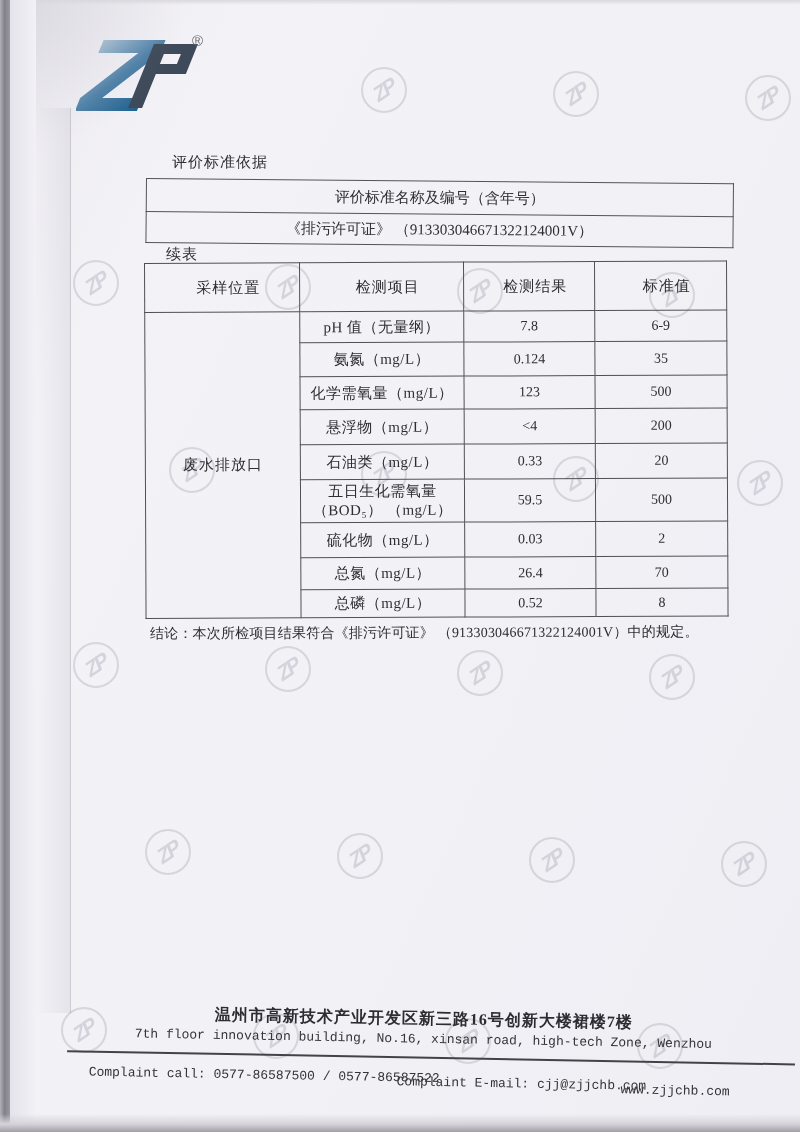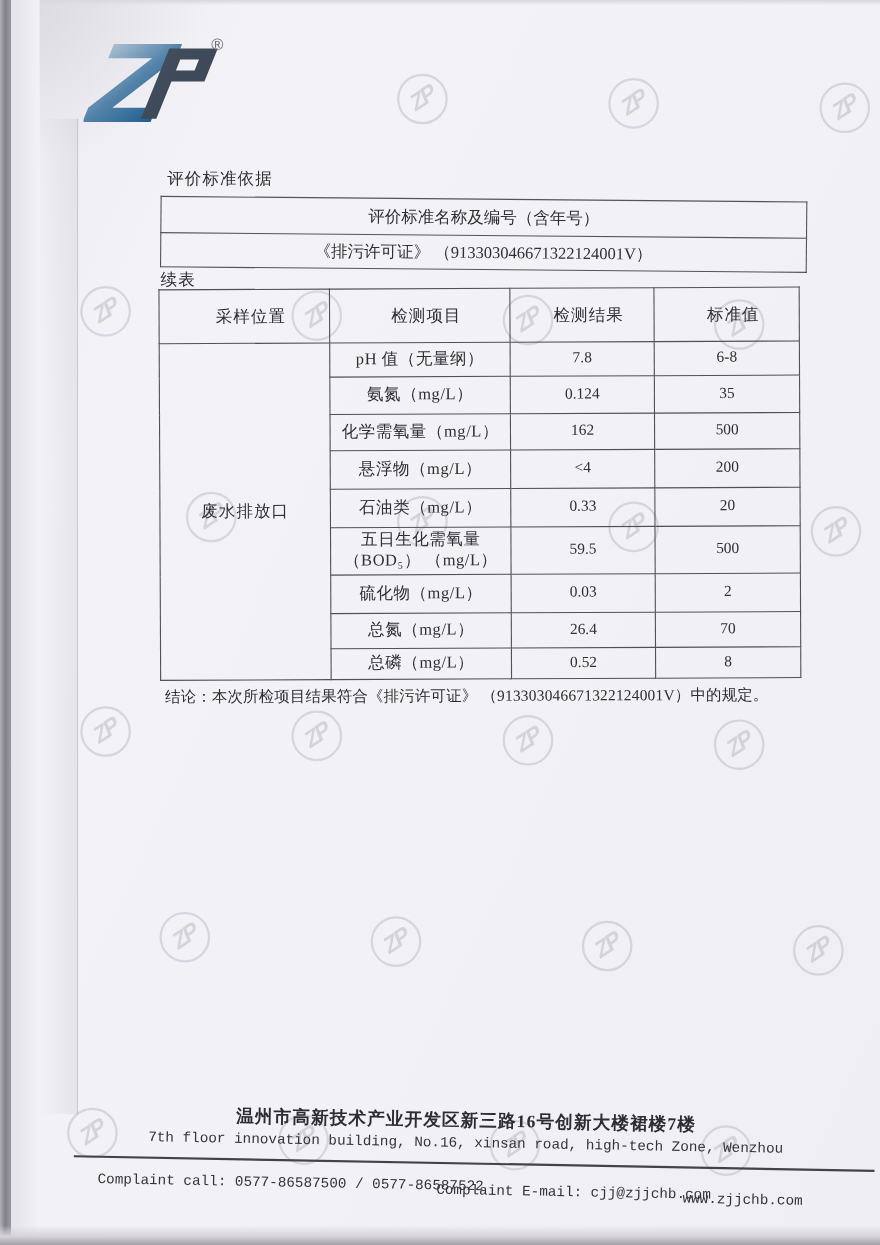--- a/index.html
+++ b/index.html
@@ -40,21 +40,21 @@
 
   
   #logo{position:absolute;left:76px;top:30px;width:420px;height:90px;}
   #logo-mark{position:absolute;left:0;top:4px;}
   #logo-reg{position:absolute;left:116px;top:2px;font-family:"Liberation Sans",sans-serif;
       font-size:15px;color:#6d6d74;}
   #logo-text{position:absolute;left:138px;top:24px;font-family:"Liberation Sans",sans-serif;
       font-size:41px;font-weight:500;color:#8d8d93;letter-spacing:7px;white-space:nowrap;}
 
   
-  .h-label{position:absolute;font-size:15px;color:#2e2e34;letter-spacing:1px;}
+  .h-label{position:absolute;font-size:15px;color:#2e2e34;letter-spacing:1px;margin-left:20px;}
   #heading-standards{left:152px;top:153px;}
   #standards-table{position:absolute;left:146px;top:178px;width:588px;border-collapse:collapse;
       transform:rotate(.5deg);transform-origin:0 0;}
   #standards-table td{border:1px solid #53535a;text-align:center;font-size:15px;color:#2e2e34;}
   #continued-label{left:146px;top:245px;}
 
   
   #results-table{position:absolute;left:144px;top:263px;width:582px;border-collapse:collapse;
       table-layout:fixed;transform:rotate(-.25deg);transform-origin:0 0;}
   #results-table th,#results-table td{border:1px solid #50505 8;border:1px solid #505058;
@@ -205,30 +205,30 @@
           <tr style="height:49px">
         <th>采样位置</th>
         <th>检测项目</th>
         <th>检测结果</th>
         <th>标准值</th>
       </tr>
       <tr style="height:31px">
         <td rowspan="9" style="letter-spacing:1px">废水排放口</td>
         <td class="item">pH 值（无量纲）</td>
         <td class="num">7.8</td>
-        <td class="num">6-8</td>
+        <td class="num">6-9</td>
       </tr>
       <tr style="height:34px">
         <td class="item">氨氮（mg/L）</td>
         <td class="num">0.124</td>
         <td class="num">35</td>
       </tr>
       <tr style="height:33px">
         <td class="item">化学需氧量（mg/L）</td>
-        <td class="num">162</td>
+        <td class="num">123</td>
         <td class="num">500</td>
       </tr>
       <tr style="height:35px">
         <td class="item">悬浮物（mg/L）</td>
         <td class="num">&lt;4</td>
         <td class="num">200</td>
       </tr>
       <tr style="height:35px">
         <td class="item">石油类（mg/L）</td>
         <td class="num">0.33</td>

